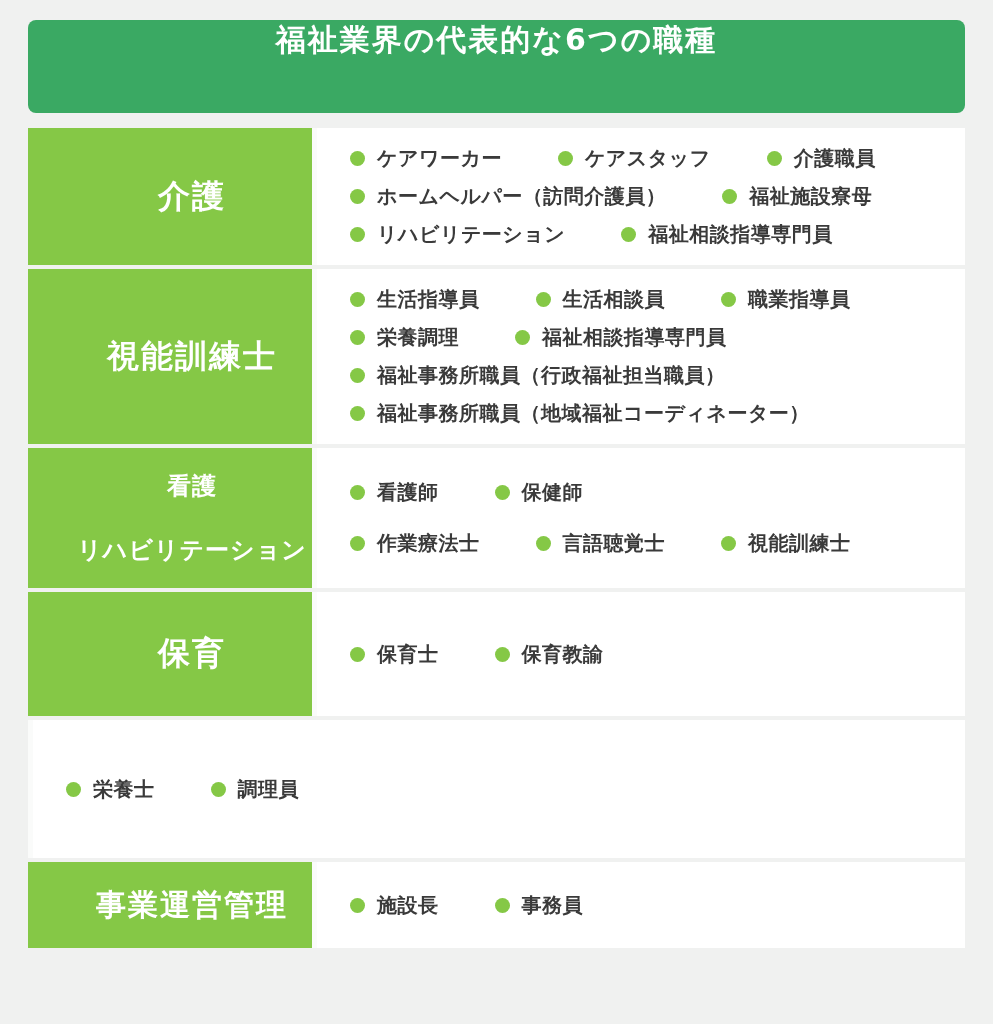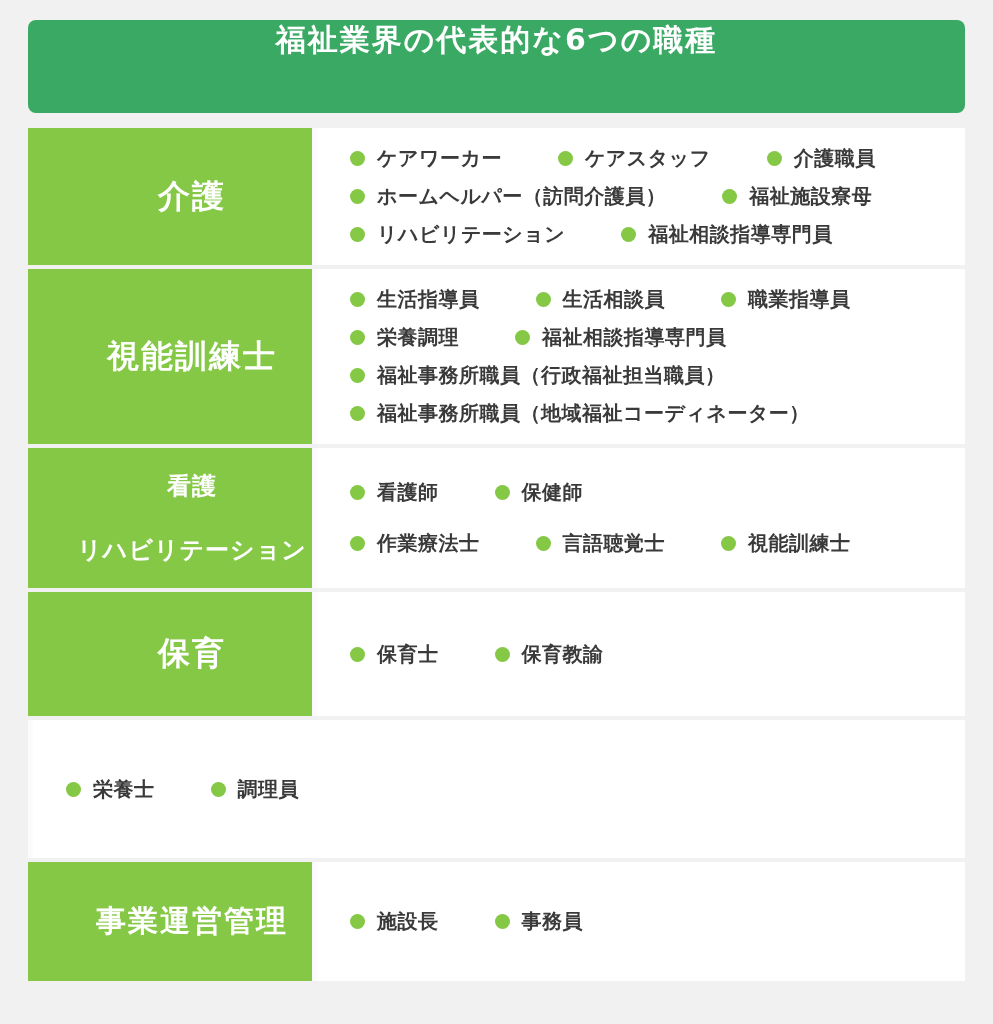--- a/index.html
+++ b/index.html
@@ -40,21 +40,21 @@
     margin-top:15px;
     display:flex;flex-direction:column;
     gap:4px;
   }
   .row{display:flex;}
   .row:nth-child(1){height:137px;}
   .row:nth-child(2){height:175px;}
   .row:nth-child(3){height:140px;}
   .row:nth-child(4){height:124px;}
   .row:nth-child(5){height:138px;}
-  .row:nth-child(6){height:119px;}
+  .row:nth-child(6){height:86px;}
 
   .row-label{
     width:284px;flex:0 0 284px;
     background:var(--label-green);
     color:var(--label-text);
     display:flex;flex-direction:column;
     align-items:center;justify-content:center;
     font-size:32px;letter-spacing:2px;
     text-align:center;
     padding-left:44px;

